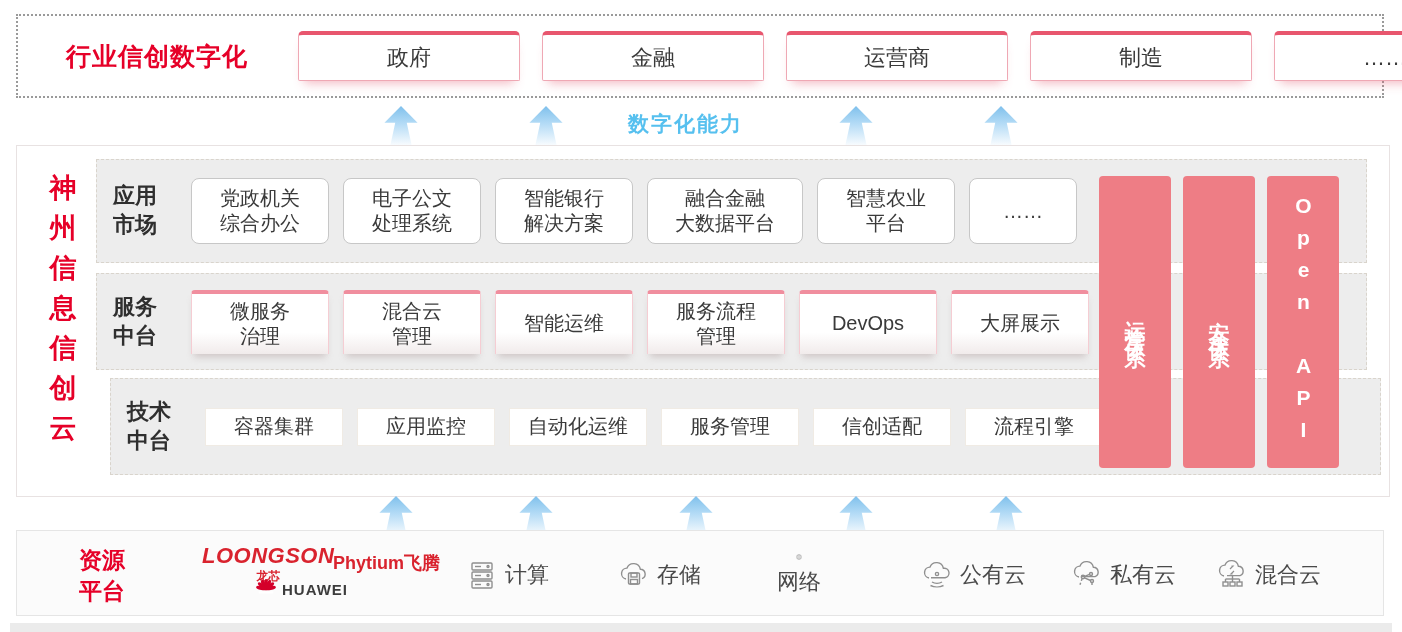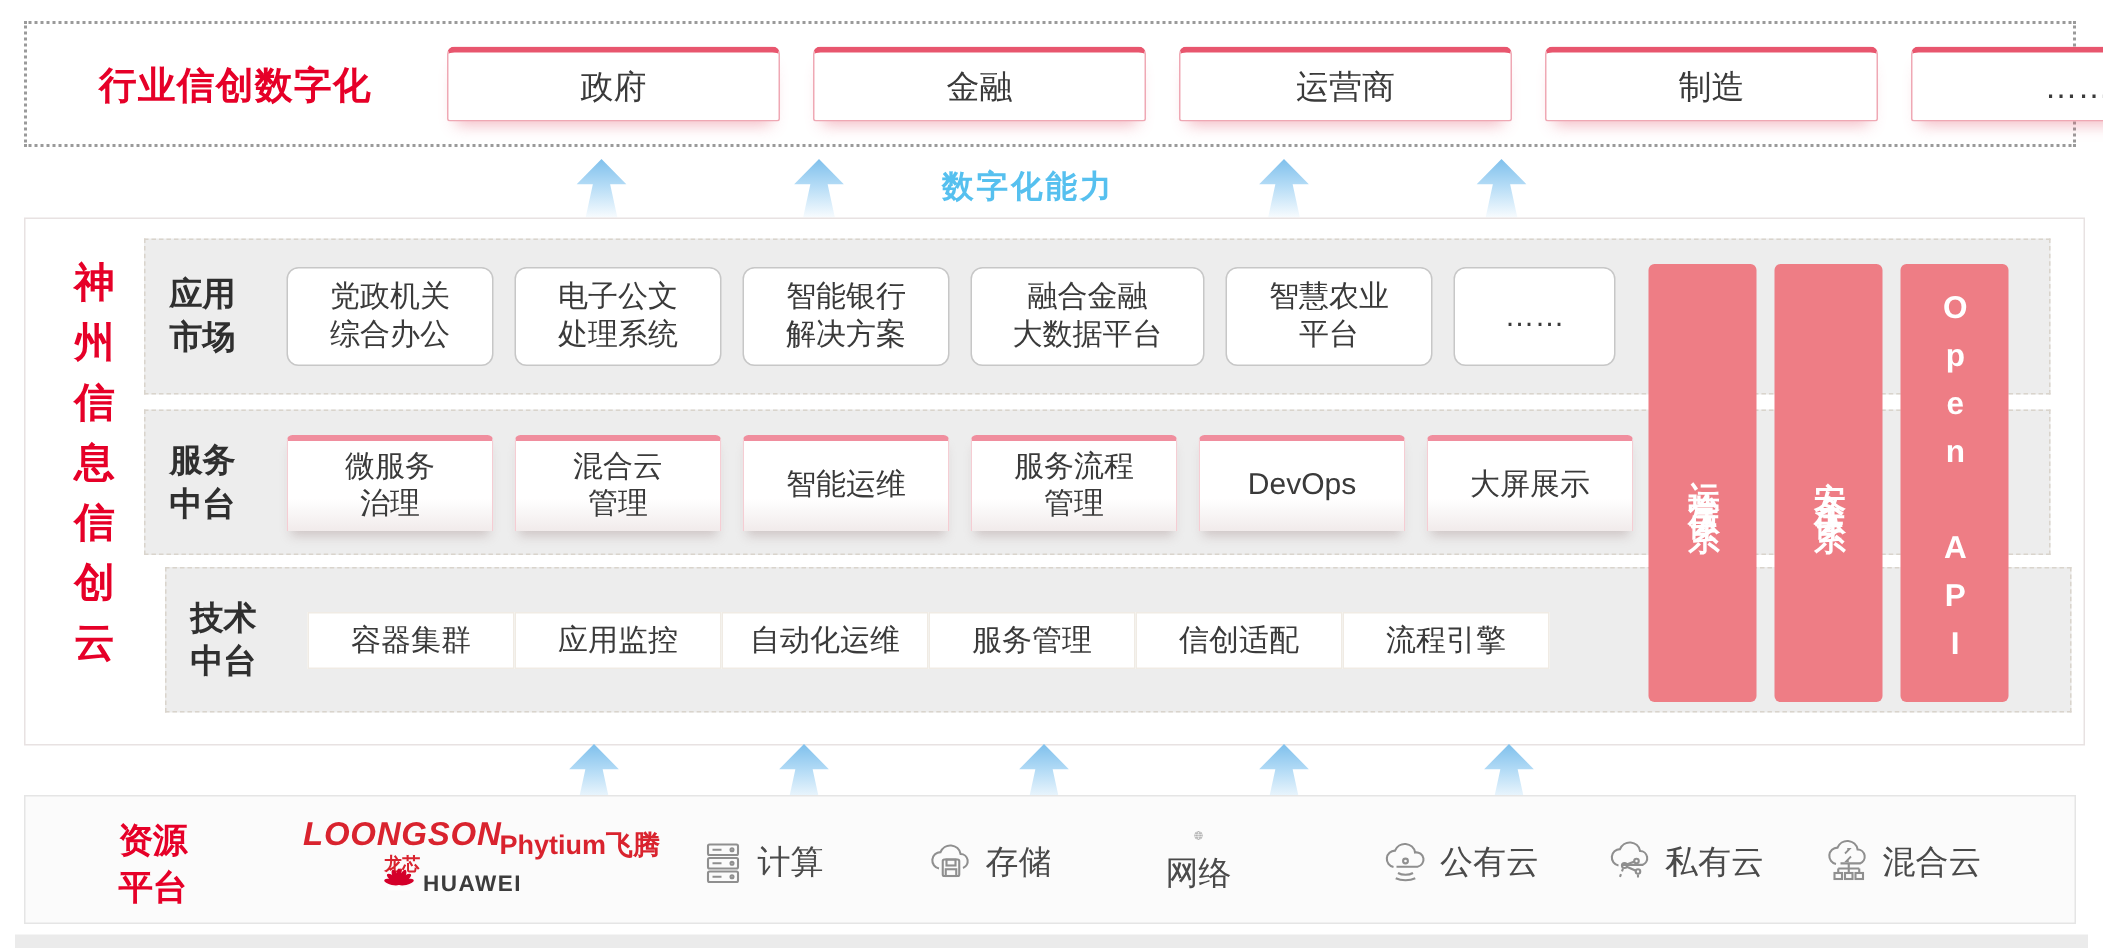--- a/index.html
+++ b/index.html
@@ -70,21 +70,21 @@
   .r2-item{
     flex:none;width:138px;height:64px;box-sizing:border-box;
     background:linear-gradient(#fff 0%,#fff 64%,#f1ebeb 100%);
     border-top:4px solid #f08e9e;border-left:1px solid #f5cdd3;border-right:1px solid #f5cdd3;
     border-radius:4px 4px 0 0;
     box-shadow:0 6px 7px -3px rgba(170,150,150,.45);
     display:flex;align-items:center;justify-content:center;text-align:center;
     font-size:20px;line-height:1.25;color:#3a3a3a;
   }
   .tech-grid{display:flex;flex-direction:column;gap:10px;}
-  .tech-line{display:flex;}
+  .tech-line{display:flex;gap:14px;}
   .t-item{
     flex:none;width:138px;height:38px;background:#fff;box-sizing:border-box;
     border:1px solid #f0ebe4;
     display:flex;align-items:center;justify-content:center;
     font-size:20px;color:#3a3a3a;
   }
   .pillar{
     position:absolute;top:30px;width:72px;height:292px;background:#ee7d85;border-radius:4px;
     display:flex;align-items:center;justify-content:center;z-index:5;
     color:#fff;font-size:21px;font-weight:bold;

